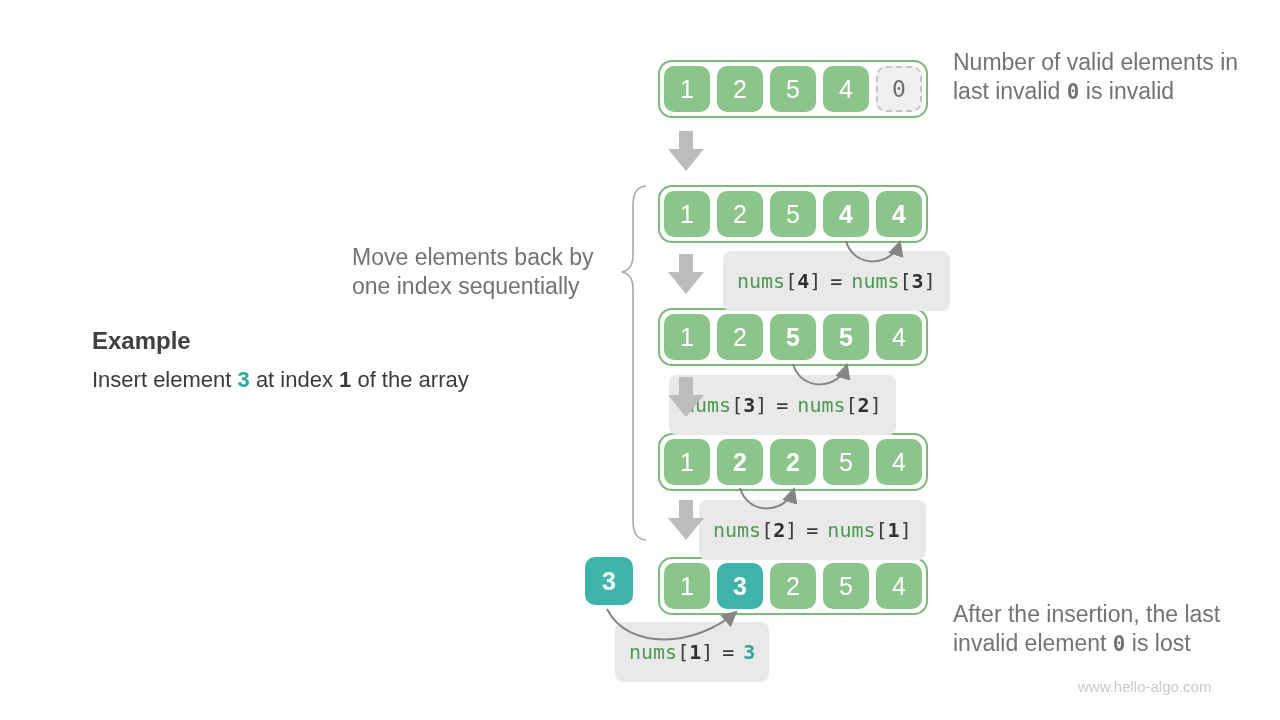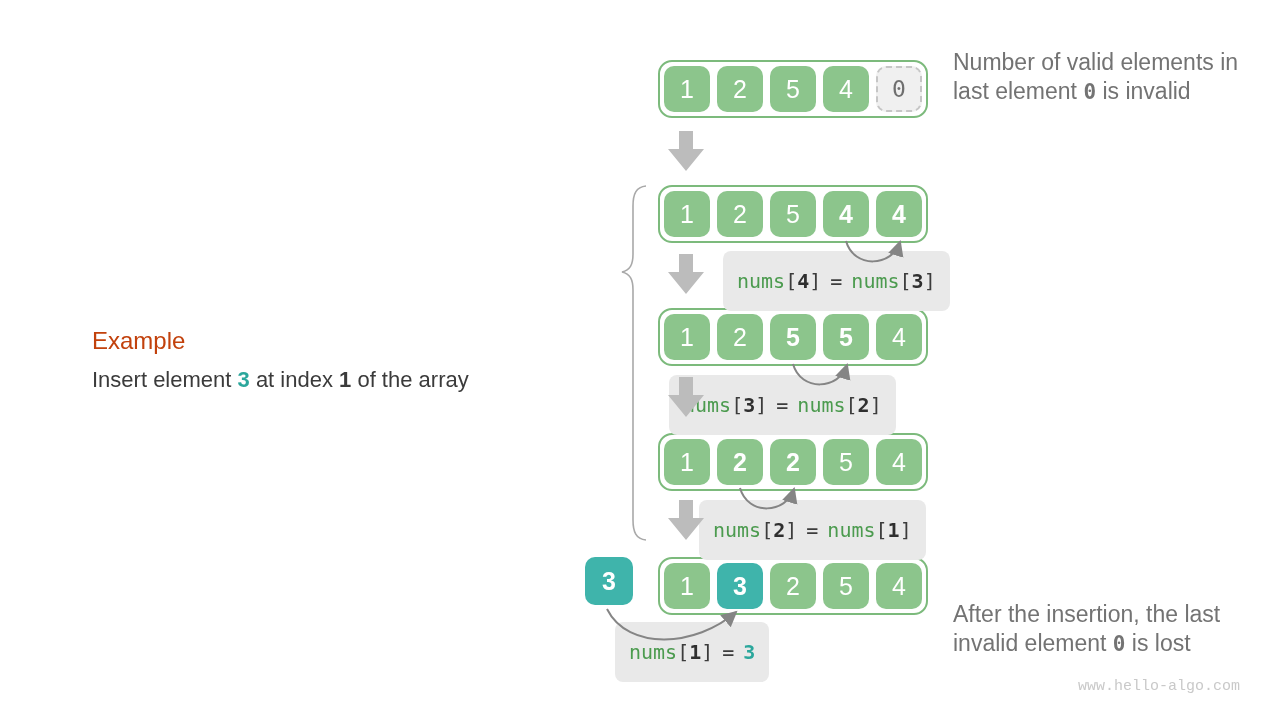--- a/index.html
+++ b/index.html
@@ -44,41 +44,45 @@
 
   
   .darrow { position:absolute; z-index:3; }
 
   
   .overlay { position:absolute; left:0; top:0; z-index:4; pointer-events:none; }
 
   
   .note { position:absolute; color:#737373; font-size:23px; line-height:29px; }
   .note .code0 { font-family:"DejaVu Sans Mono", monospace; font-weight:700; font-size:21px; }
-  .example-h { position:absolute; left:92px; top:327px; color:#c2410c; font-size:24px; font-weight:400; }
+  .example-h { position:absolute; left:92px; top:327px; color:#404040; font-size:24px; font-weight:700; }
   .example-t { position:absolute; left:92px; top:367px; color:#3B3B3B; font-size:22px; }
   .example-t .vteal { color:#2BA79C; font-weight:700; }
   .example-t .vbold { font-weight:700; }
   .watermark {
     position:absolute; left:1078px; top:678px; color:#C9C9C9;
-    font-family:Liberation Mono, monospace; font-size:15px;
+    font-family:Liberation Sans, sans-serif; font-size:15px;
   }
 </style>
 </head>
 <body>
 
 <div class="canvas">
 
   <div class="example-h">Example</div>
   <div class="example-t"><span>Insert element </span><span class="vteal">3</span><span> at index </span><span class="vbold">1</span><span> of the array</span></div>
 
+  <div class="note" style="left:352px; top:243px;">
+    <div>Move elements back by</div>
+    <div>one index sequentially</div>
+  </div>
 
   <div class="note" style="left:953px; top:48px;">
     <div>Number of valid elements in</div>
-    <div><span>last element </span><span class="code0">0</span><span> is invalid</span></div>
+    <div><span>last invalid </span><span class="code0">0</span><span> is invalid</span></div>
   </div>
 
   <div class="note" style="left:953px; top:555px;margin-top:45px;">
     <div>After the insertion, the last</div>
     <div><span>invalid element </span><span class="code0">0</span><span> is lost</span></div>
   </div>
 
   <div class="arr" style="top:60px;">
     <div class="cell">1</div>
     <div class="cell">2</div>

